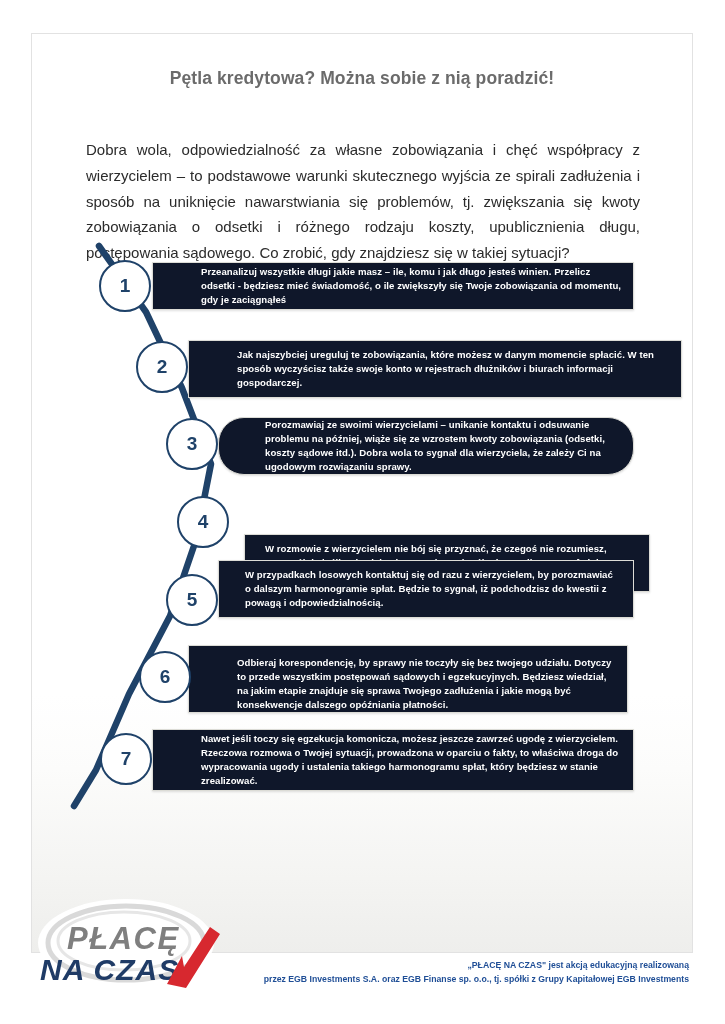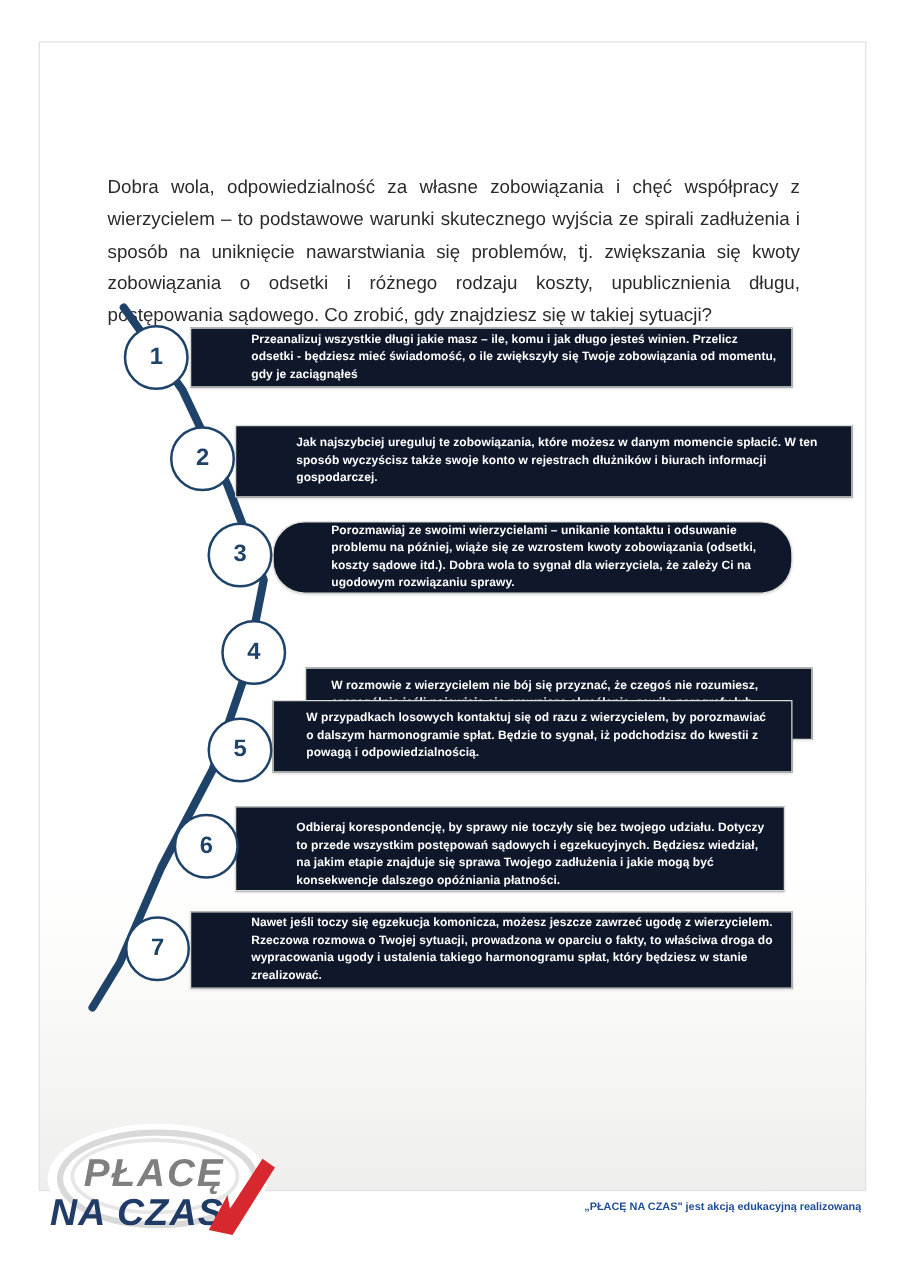--- a/index.html
+++ b/index.html
@@ -126,20 +126,21 @@
     color: #1F4E96;
   }
 </style>
 </head>
 <body>
 
 <div id="page">
 
   <div id="page-frame"></div>
 
+  <div id="title">Pętla kredytowa? Można sobie z nią poradzić!</div>
 
   <div id="intro">Dobra wola, odpowiedzialność za własne zobowiązania i chęć współpracy z wierzycielem – to podstawowe warunki skutecznego wyjścia ze spirali zadłużenia i sposób na uniknięcie nawarstwiania się problemów, tj. zwiększania się kwoty zobowiązania o odsetki i różnego rodzaju koszty, upublicznienia długu, postępowania sądowego. Co zrobić, gdy znajdziesz się w takiej sytuacji?</div>
 
   <svg id="zigzag" viewBox="0 0 725 1024" xmlns="http://www.w3.org/2000/svg">
     <polyline points="99,246 146,312 182,388 211,464 196,540 170,616 129,694 96,770 74,806" fill="none" stroke="#1F4269" stroke-width="6.5" stroke-linecap="round" stroke-linejoin="round"></polyline>
   </svg>
 
   <div class="step">
     <div class="step-bar" style="left:152px; top:262px; width:482px; height:48px; padding:6px 12px 6px 48px;">
       <span class="step-bar-text">Przeanalizuj wszystkie długi jakie masz – ile, komu i jak długo jesteś winien. Przelicz odsetki - będziesz mieć świadomość, o ile zwiększyły się Twoje zobowiązania od momentu, gdy je zaciągnąłeś</span>
@@ -212,15 +213,16 @@
 
     <text x="33" y="53" font-family="'Liberation Sans', sans-serif" font-size="31" font-weight="bold" font-style="italic" fill="#7F7F7F" letter-spacing="1.5">PŁACĘ</text>
 
     <text x="6" y="84" font-family="'Liberation Sans', sans-serif" font-size="30" font-weight="bold" font-style="italic" fill="#1F3B66" letter-spacing="1">NA CZAS</text>
 
     <path d="M133 88 L148 60 L150 71 L176 31 L186 38 L152 92 Z" fill="#D7282F"></path>
   </svg>
 
   <div id="footer-note">
     <div>„PŁACĘ NA CZAS" jest akcją edukacyjną realizowaną</div>
+    <div>przez EGB Investments S.A. oraz EGB Finanse sp. o.o., tj. spółki z Grupy Kapitałowej EGB Investments</div>
   </div>
 
 </div>
 
 </body></html>

